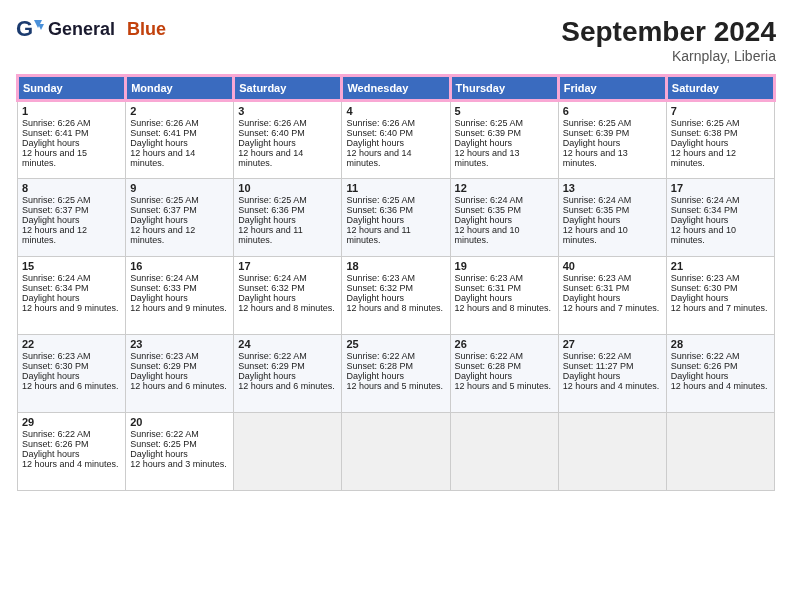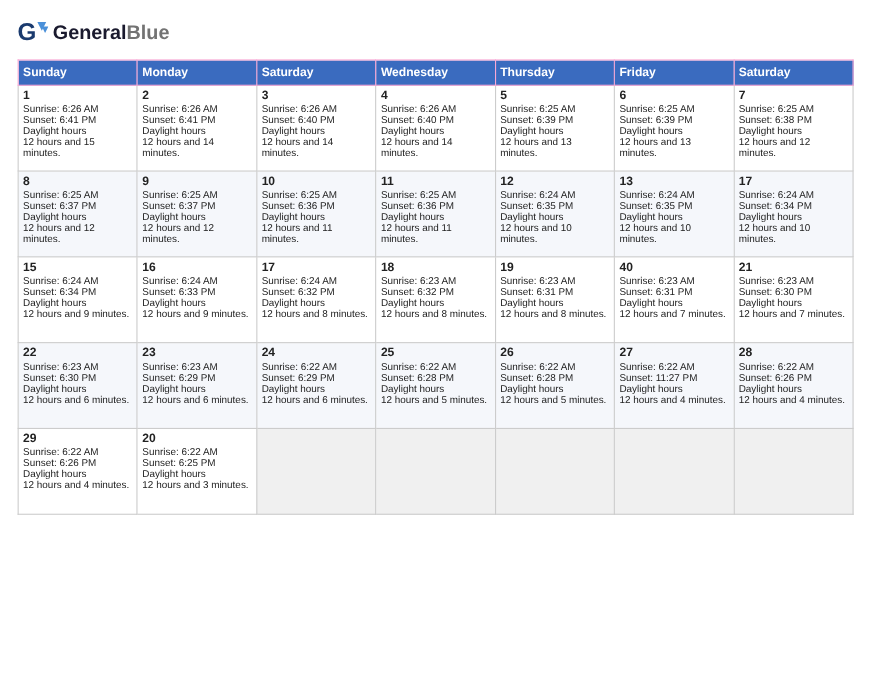--- a/index.html
+++ b/index.html
@@ -26,21 +26,22 @@
       display: flex;
       align-items: center;
     }
     .logo-text {
       font-size: 18px;
       font-weight: bold;
       color: #1a1a2e;
       line-height: 1.1;
     }
     .logo-text span {
-      color: #737373;
+      color: #c2410c;
+      padding-left: 12px;
     }
     .logo-icon {
       width: 28px;
       height: 28px;
       margin-right: 4px;
     }
     .title-block {
       text-align: right;
     }
     .month-title {
@@ -57,21 +58,21 @@
       border-collapse: collapse;
       table-layout: fixed;
     }
     thead tr th {
       background: #3a6bbf;
       color: #fff;
       font-size: 11px;
       font-weight: bold;
       padding: 5px 4px;
       text-align: left;
-      border: 1px solid #f9a8d4;
+      border: 3px solid #f9a8d4;
     }
     tbody tr td {
       vertical-align: top;
       border: 1px solid #ccc;
       padding: 3px 4px;
       font-size: 9px;
       color: #222;
       height: 78px;
       background: #fff;
     }
@@ -95,20 +96,24 @@
   <div class="header">
     <div class="logo">
       <svg class="logo-icon" viewBox="0 0 28 28">
         <text x="0" y="20" font-size="22" font-family="Arial" fill="#1a3a6e" font-weight="bold">G</text>
         <polygon points="18,4 26,4 22,12" fill="#4a90d9"></polygon>
         <polygon points="22,8 28,8 25,14" fill="#4a90d9"></polygon>
       </svg>
       <div class="logo-text">
         <div>General<span>Blue</span></div>
       </div>
+    </div>
+    <div class="title-block">
+      <div class="month-title">September 2024</div>
+      <div class="location-title">Karnplay, Liberia</div>
     </div>
   </div>
 
   <table>
     <thead>
       <tr>
         <th>Sunday</th>
         <th>Monday</th>
         <th>Saturday</th>
         <th>Wednesday</th>

